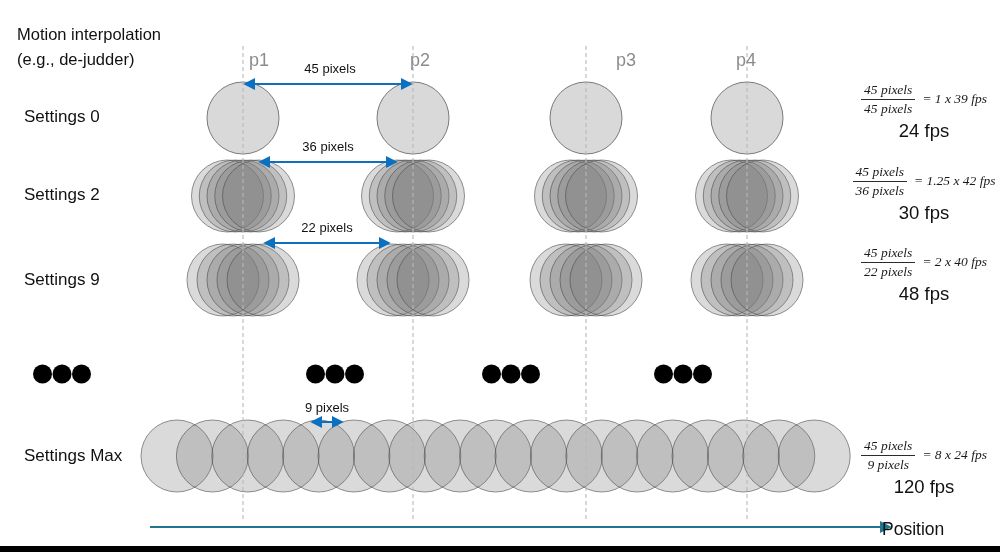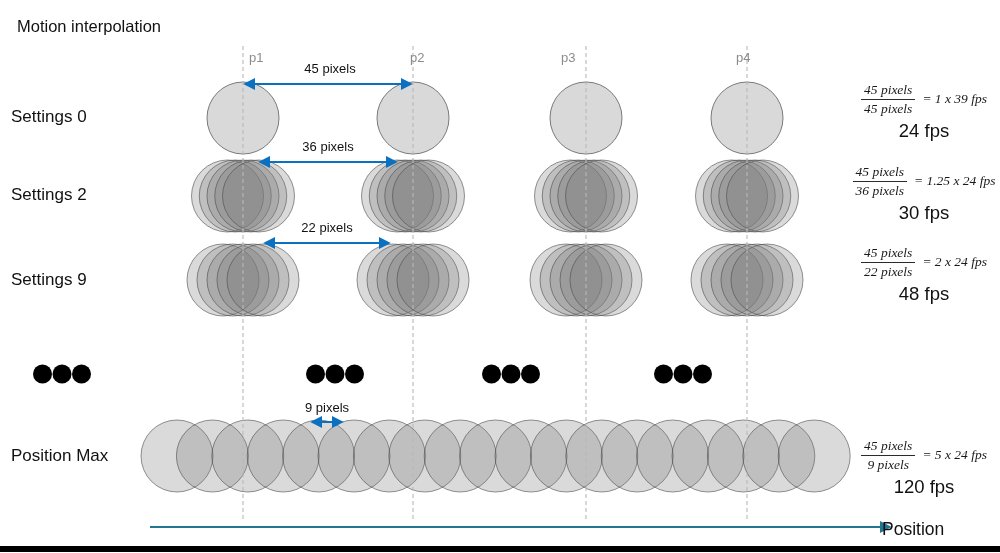--- a/index.html
+++ b/index.html
@@ -1,23 +1,23 @@
 <!DOCTYPE html>
 <html><head>
 <meta charset="utf-8">
 <style>
   html,body{margin:0;padding:0;background:#fff;}
   .canvas{
     position:relative;width:1000px;height:553px;background:#ffffff;overflow:hidden;
     font-family:"Liberation Sans",sans-serif;color:#1a1a1a;
   }
   .abs{position:absolute;}
-  .title{left:17px;top:14px;font-size:16.5px;line-height:1.5;color:#111;}
-  .row-label{left:11px;font-size:17px;color:#111;white-space:nowrap;}
-  .p-label{top:50px;font-size:13px;color:#8c8c8c;}
+  .title{left:17px;top:22px;font-size:16.5px;line-height:1.5;color:#111;}
+  .row-label{left:24px;font-size:17px;color:#111;white-space:nowrap;}
+  .p-label{top:50px;font-size:18px;color:#8c8c8c;}
   .arrow-label{font-size:13px;color:#111;width:90px;text-align:center;}
   .formula{width:158px;}
   .formula .expr{display:flex;align-items:center;justify-content:center;
     font-family:"Liberation Serif",serif;font-style:italic;font-size:13.5px;color:#1a1a1a;}
   .formula .frac{display:inline-block;text-align:center;line-height:1.15;}
   .formula .num{display:block;padding:0 3px 1px 3px;border-bottom:1.4px solid #2b2b2b;}
   .formula .den{display:block;padding:1px 3px 0 3px;}
   .formula .eq{margin-left:7px;white-space:nowrap;}
   .formula .result{margin-top:4px;text-align:center;font-size:18.5px;color:#111;
     font-family:"Liberation Sans",sans-serif;font-style:normal;}
@@ -128,30 +128,31 @@
         <line x1="245" y1="84" x2="411" y2="84" stroke="#0b70c0" stroke-width="2" marker-start="url(#head-blue)" marker-end="url(#head-blue)"></line>
         <line x1="260" y1="162" x2="396" y2="162" stroke="#0b70c0" stroke-width="2" marker-start="url(#head-blue)" marker-end="url(#head-blue)"></line>
         <line x1="265" y1="243" x2="389" y2="243" stroke="#0b70c0" stroke-width="2" marker-start="url(#head-blue)" marker-end="url(#head-blue)"></line>
         <line x1="312" y1="422" x2="342" y2="422" stroke="#0b70c0" stroke-width="2" marker-start="url(#head-blue)" marker-end="url(#head-blue)"></line>
         <line x1="150" y1="527" x2="890" y2="527" stroke="#23768f" stroke-width="2" marker-end="url(#head-teal)"></line>
       </g>
   </svg>
 
   <div class="abs title">
     <div>Motion interpolation</div>
+    <div>(e.g., de-judder)</div>
   </div>
 
   <div class="abs row-label" style="top:107px">Settings 0</div>
   <div class="abs row-label" style="top:185px">Settings 2</div>
   <div class="abs row-label" style="top:270px">Settings 9</div>
-  <div class="abs row-label" style="top:446px">Position Max</div>
+  <div class="abs row-label" style="top:446px">Settings Max</div>
 
   <div class="abs p-label" style="left:249px">p1</div>
   <div class="abs p-label" style="left:410px">p2</div>
-  <div class="abs p-label" style="left:561px">p3</div>
+  <div class="abs p-label" style="left:616px">p3</div>
   <div class="abs p-label" style="left:736px">p4</div>
 
   <div class="abs arrow-label" style="left:285px;top:61px">45 pixels</div>
   <div class="abs arrow-label" style="left:283px;top:139px">36 pixels</div>
   <div class="abs arrow-label" style="left:282px;top:220px">22 pixels</div>
   <div class="abs arrow-label" style="left:282px;top:400px">9 pixels</div>
 
   <div class="abs formula" style="left:845px;top:82px">
     <div class="expr">
       <span class="frac">
@@ -162,43 +163,43 @@
     </div>
     <div class="result">24 fps</div>
   </div>
 
   <div class="abs formula" style="left:845px;top:164px">
     <div class="expr">
       <span class="frac">
         <span class="num">45 pixels</span>
         <span class="den">36 pixels</span>
       </span>
-      <span class="eq">= 1.25 x 24 fps</span>
+      <span class="eq">= 1.25 x 42 fps</span>
     </div>
     <div class="result">30 fps</div>
   </div>
 
   <div class="abs formula" style="left:845px;top:245px">
     <div class="expr">
       <span class="frac">
         <span class="num">45 pixels</span>
         <span class="den">22 pixels</span>
       </span>
-      <span class="eq">= 2 x 24 fps</span>
+      <span class="eq">= 2 x 40 fps</span>
     </div>
     <div class="result">48 fps</div>
   </div>
 
   <div class="abs formula" style="left:845px;top:438px">
     <div class="expr">
       <span class="frac">
         <span class="num">45 pixels</span>
         <span class="den">9 pixels</span>
       </span>
-      <span class="eq">= 5 x 24 fps</span>
+      <span class="eq">= 8 x 24 fps</span>
     </div>
     <div class="result">120 fps</div>
   </div>
 
   <div class="abs pos-label">Position</div>
 
   <div class="abs bottom-bar"></div>
 
 </div>
 

